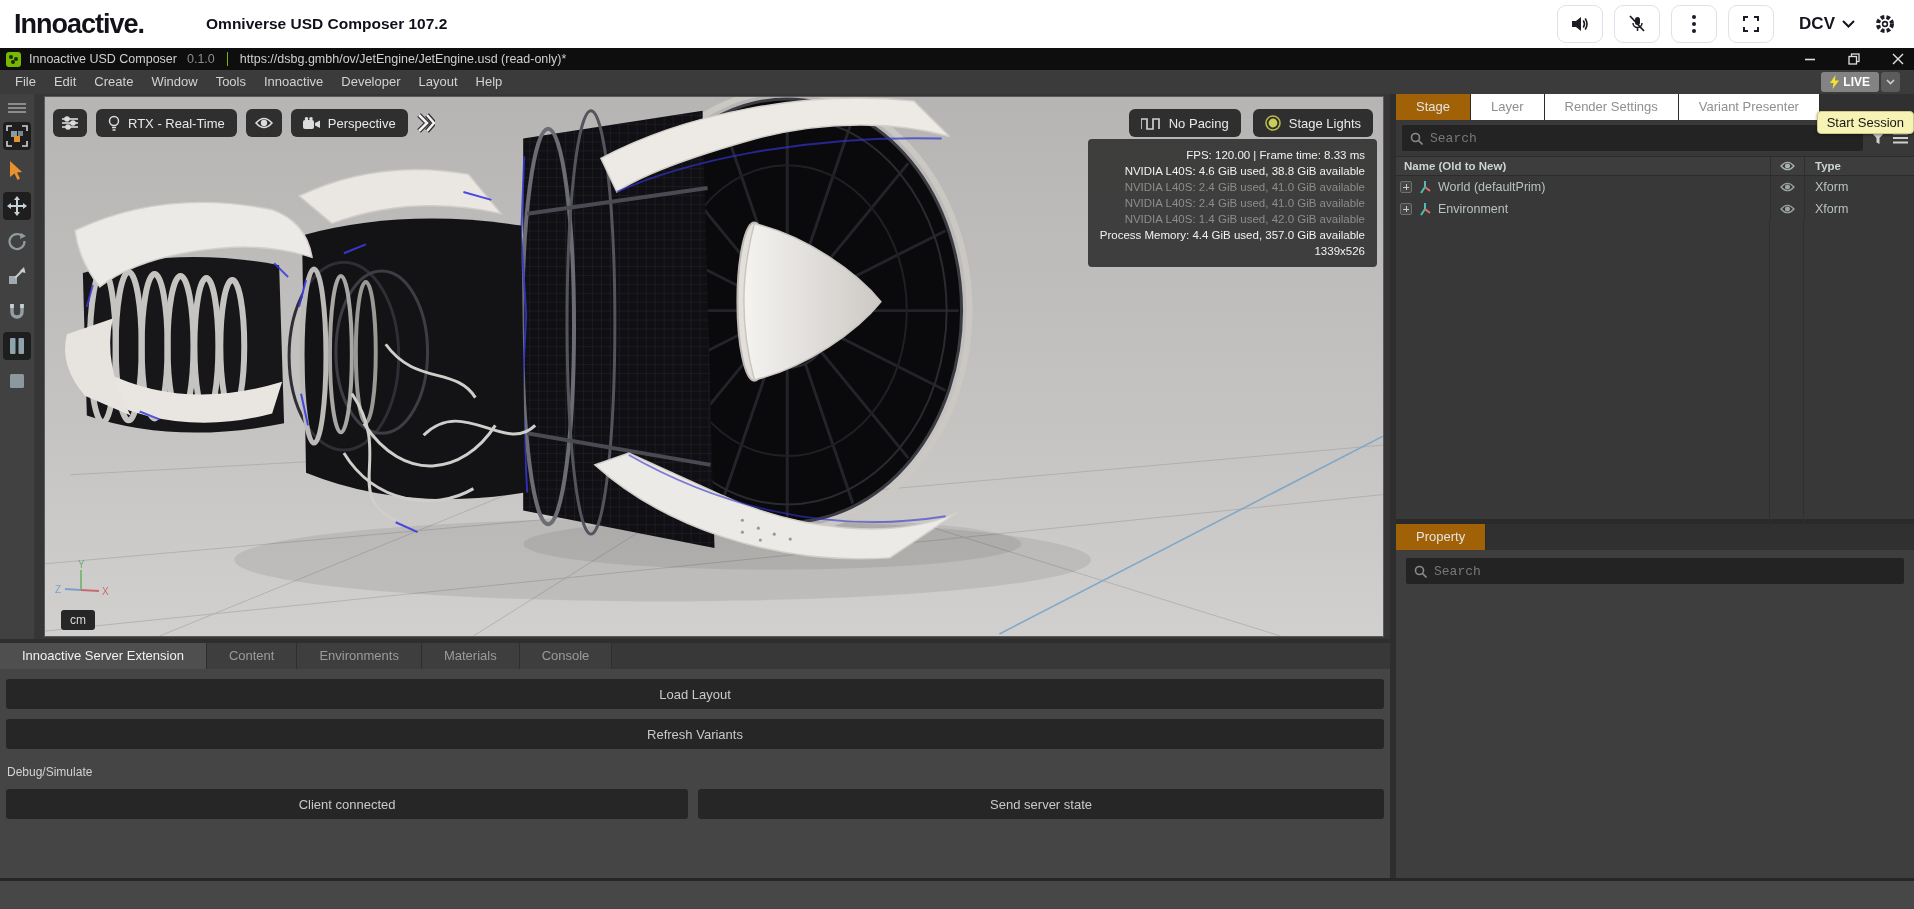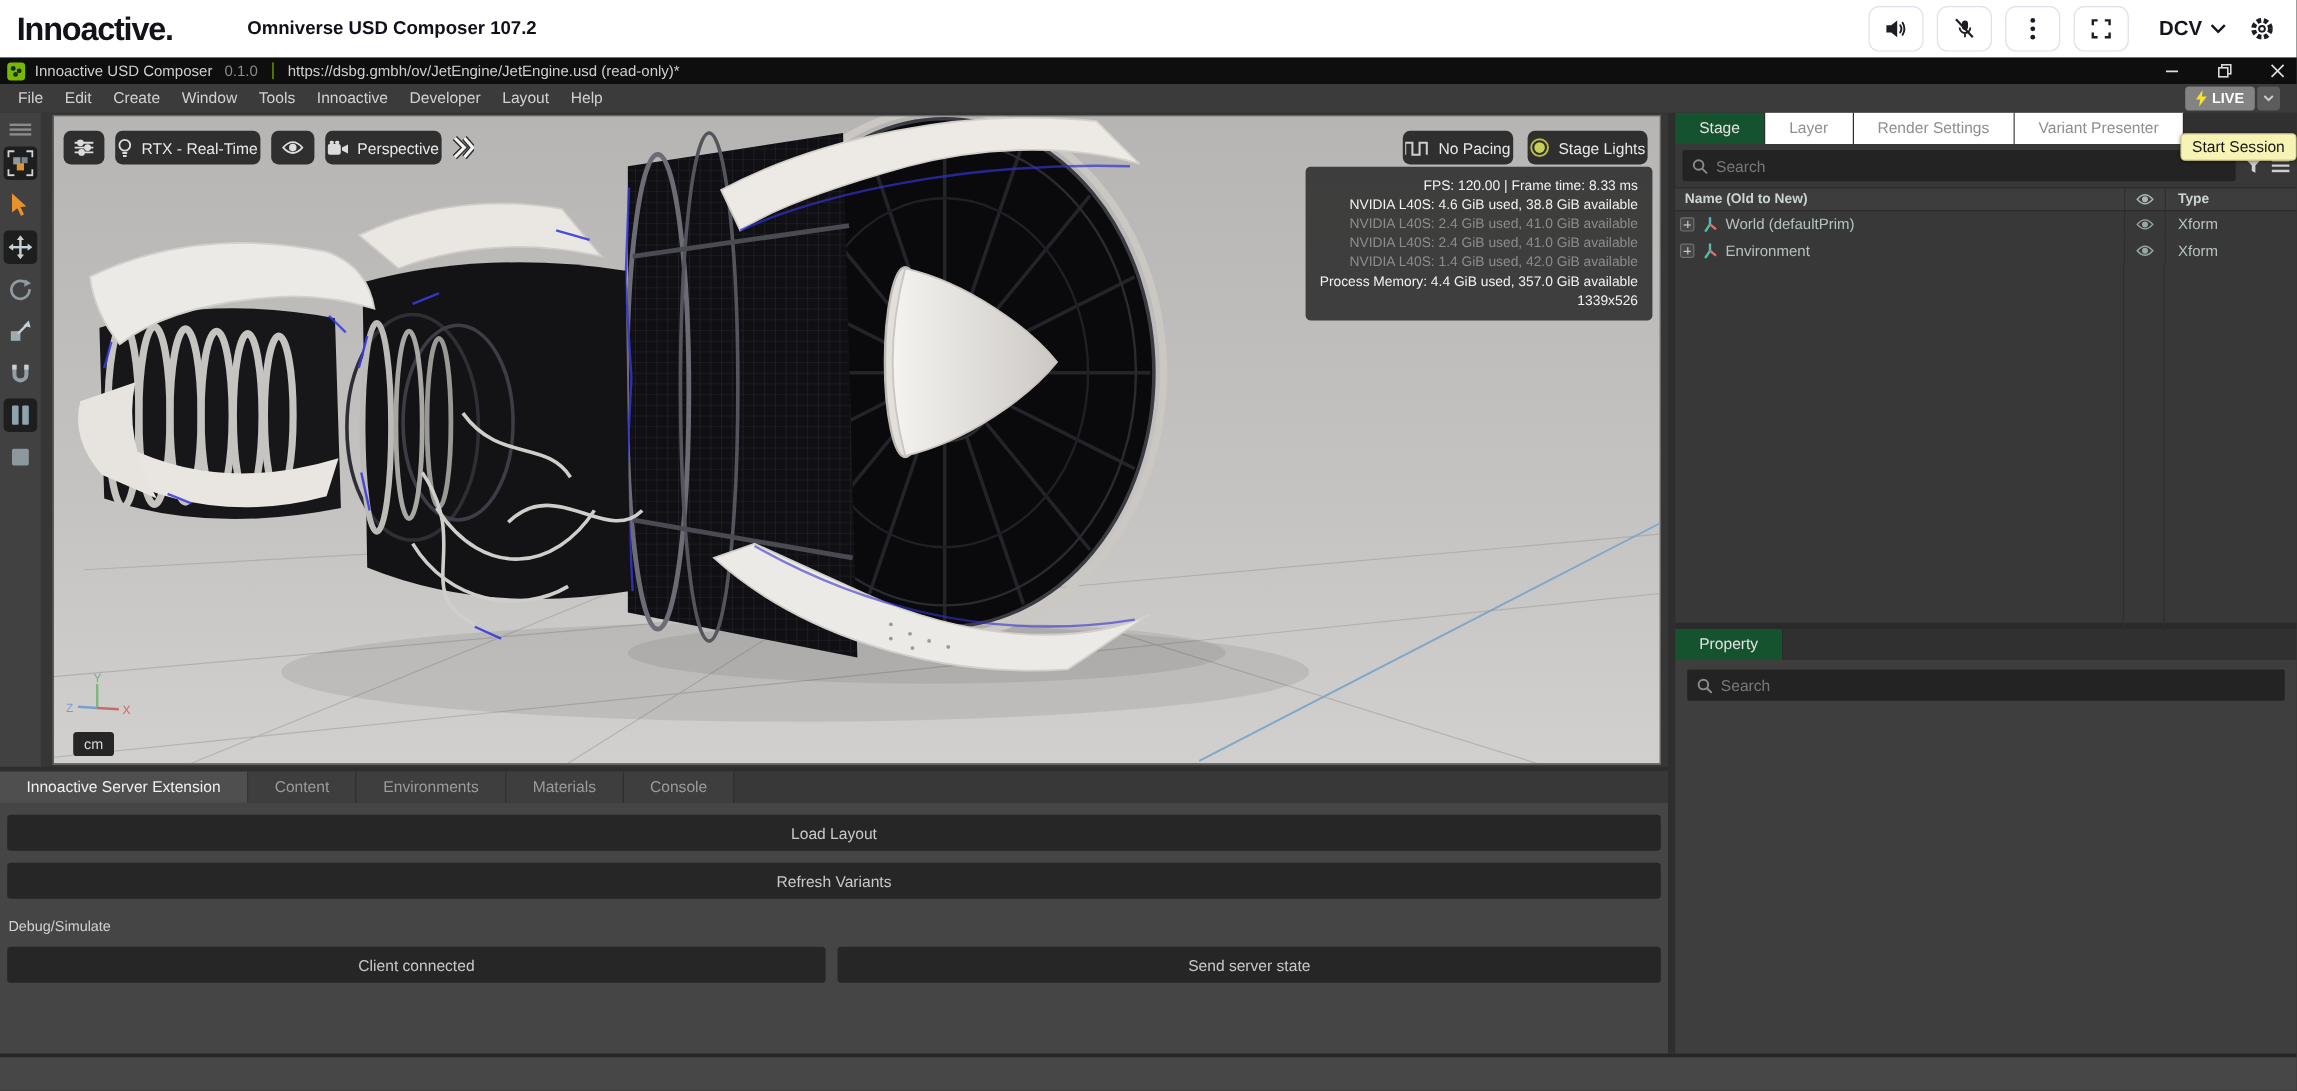--- a/index.html
+++ b/index.html
@@ -45,21 +45,21 @@
   .left-toolbar { width:34px; background:#414141; display:flex; flex-direction:column; align-items:center; padding-top:7px; gap:7px; }
   .tool { width:28px; height:28px; display:flex; align-items:center; justify-content:center; border-radius:4px; cursor:pointer; }
   .tool.active { background:#1e1e1e; }
   .grip { height:14px; display:flex; flex-direction:column; justify-content:space-between; padding:2px 0; cursor:pointer; }
   .grip i { display:block; width:18px; height:2px; background:#8b8b8b; }
   
   .viewport { position:relative; flex:1; margin:2px 6px 2px 10px; border:1px solid #5a5a5a; background:#bdbbb9; overflow:hidden; }
   .viewport svg.scene { position:absolute; left:0; top:0; width:100%; height:100%; }
   .vp-topleft { position:absolute; left:8px; top:12px; display:flex; align-items:center; gap:9px; }
   .vp-topright { position:absolute; right:10px; top:12px; display:flex; align-items:center; gap:12px; }
-  .vp-btn { display:flex; align-items:center; gap:8px; background:rgba(28,28,28,0.88); color:#e9e9e9; font-size:13px; border-radius:6px; height:28px; padding:0 2px; cursor:pointer; }
+  .vp-btn { display:flex; align-items:center; gap:8px; background:rgba(28,28,28,0.88); color:#e9e9e9; font-size:13px; border-radius:6px; height:28px; padding:0 12px; cursor:pointer; }
   .vp-btn.icon-only { padding:0 9px; }
   .vp-expander { cursor:pointer; display:flex; }
   .stats { position:absolute; right:6px; top:42px; background:rgba(44,44,44,0.88); border-radius:4px; padding:8px 12px; text-align:right; color:#f2f2f2; font-size:11.5px; line-height:16px; }
   .stats .dim { color:#8d8d8d; }
   .axis-gizmo { position:absolute; left:8px; bottom:30px; }
   .units-chip { position:absolute; left:16px; bottom:6px; background:#262626; color:#d9d9d9; font-size:12px; padding:3px 9px; border-radius:3px; }
   
   .bottom-panel { flex:1; background:#454545; border-top:4px solid #2e2e2e; }
   .bp-tabs { height:26px; background:#383838; display:flex; align-items:flex-end; }
   .bp-tab { height:26px; line-height:26px; padding:0 22px; font-size:13px; color:#9b9b9b; background:#3e3e3e; border-right:1px solid #2e2e2e; cursor:pointer; }
@@ -69,25 +69,25 @@
   .bp-label { margin:16px 0 0 7px; font-size:12px; color:#d2d2d2; }
   .bp-debug-row { display:flex; gap:10px; margin:10px 6px 0 6px; }
   .bp-debug-row button { height:30px; background:#262626; border:none; border-radius:3px; color:#c9c9c9; font-size:13px; font-family:inherit; cursor:pointer; }
   .bp-debug-row .b1 { width:49.5%; }
   .bp-debug-row .b2 { flex:1; }
   
   .right-panel { flex:1; background:#383838; border-left:6px solid #2e2e2e; display:flex; flex-direction:column; }
   .stage-section { height:430px; position:relative; border-bottom:5px solid #2a2a2a; }
   .rp-tabs { height:26px; background:#303030; display:flex; align-items:flex-end; }
   .rp-tab { height:26px; line-height:26px; padding:0 20px; font-size:13px; color:#8f8f8f; background:#ffffff; border-right:1px solid #2b2b2b; cursor:pointer; white-space:nowrap; }
-  .rp-tab.active { background:#14532d; color:#e3e3e3; }
+  .rp-tab.active { background:#a16207; color:#e3e3e3; }
   .tooltip { position:absolute; right:0; top:17px; background:#f7f3b4; border:1px solid #cfc98c; border-radius:4px; padding:3px 9px; font-size:13px; color:#161616; z-index:5; box-shadow:0 1px 3px rgba(0,0,0,.4); }
   .search-row { display:flex; align-items:center; gap:8px; padding:5px 6px; }
   .search-box { flex:1; display:flex; align-items:center; gap:7px; background:#232323; border-radius:2px; height:26px; padding:0 8px; }
-  .search-box input { flex:1; background:transparent; border:none; outline:none; color:#d5d5d5; font-size:13px; font-family:Liberation Sans, sans-serif; }
+  .search-box input { flex:1; background:transparent; border:none; outline:none; color:#d5d5d5; font-size:13px; font-family:Liberation Mono, monospace; }
   .search-box input::placeholder { color:#787878; }
   .tree-header { height:20px; background:#3d3d3d; border-top:1px solid #2c2c2c; border-bottom:1px solid #2c2c2c; display:flex; align-items:center; font-size:11.5px; font-weight:700; color:#ccd4d4; }
   .col-name { flex:1; padding-left:8px; }
   .col-eye { width:34px; display:flex; justify-content:center; border-left:1px solid #2f2f2f; align-self:stretch; align-items:center; }
   .col-type { width:110px; padding-left:10px; border-left:1px solid #2f2f2f; align-self:stretch; display:flex; align-items:center; }
   .tree-row { height:22px; display:flex; align-items:center; font-size:12.5px; color:#b6c1c1; cursor:pointer; }
   .tree-row .col-name { display:flex; align-items:center; gap:6px; padding-left:4px; }
   .tree-rest { position:relative; height:calc(100% - 116px); }
   .vline { position:absolute; top:0; bottom:0; width:1px; background:#2f2f2f; }
   .plusbox { width:12px; height:12px; background:#464646; border:1px solid #6f6f6f; border-radius:2px; position:relative; cursor:pointer; flex:none; }

